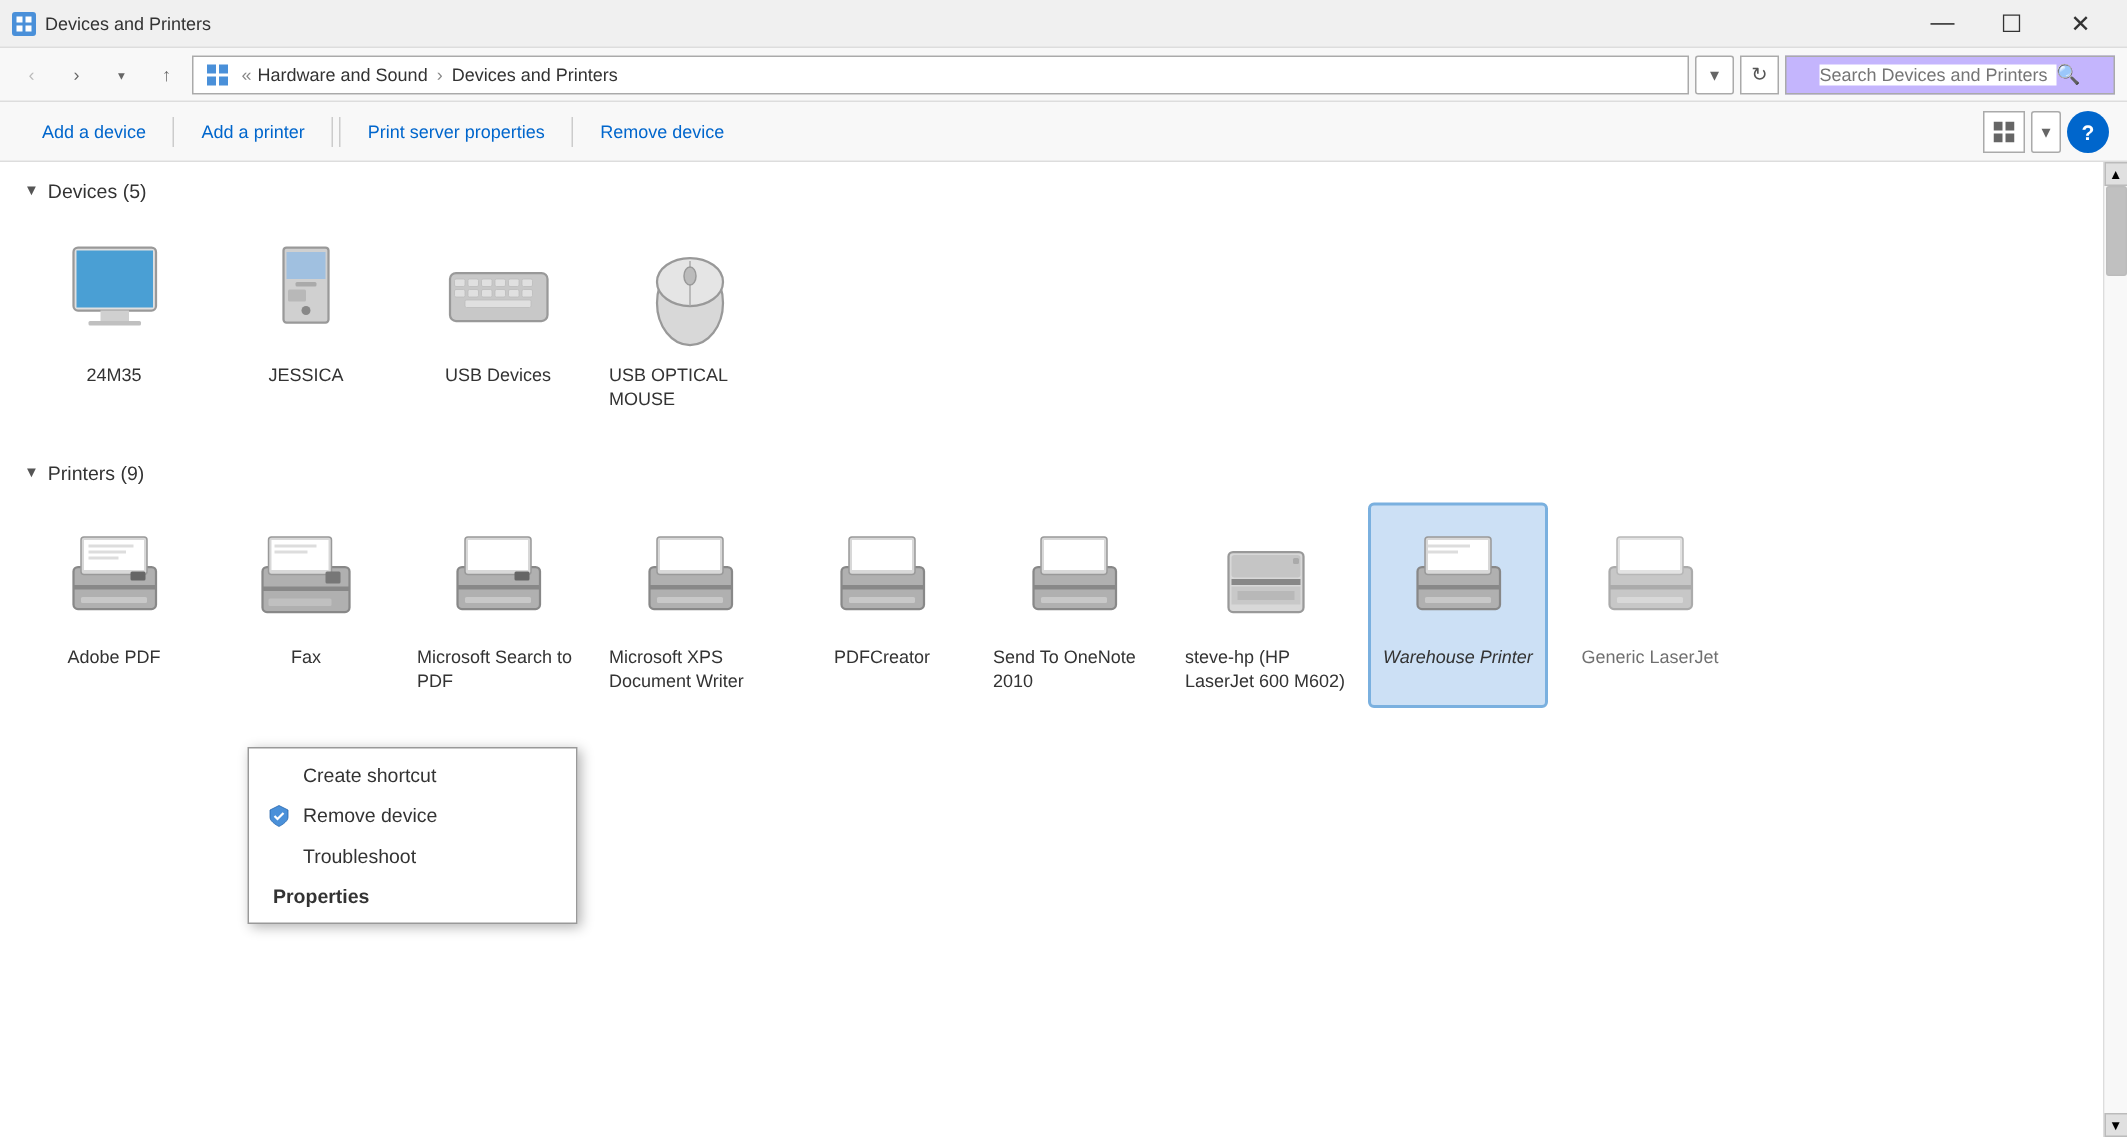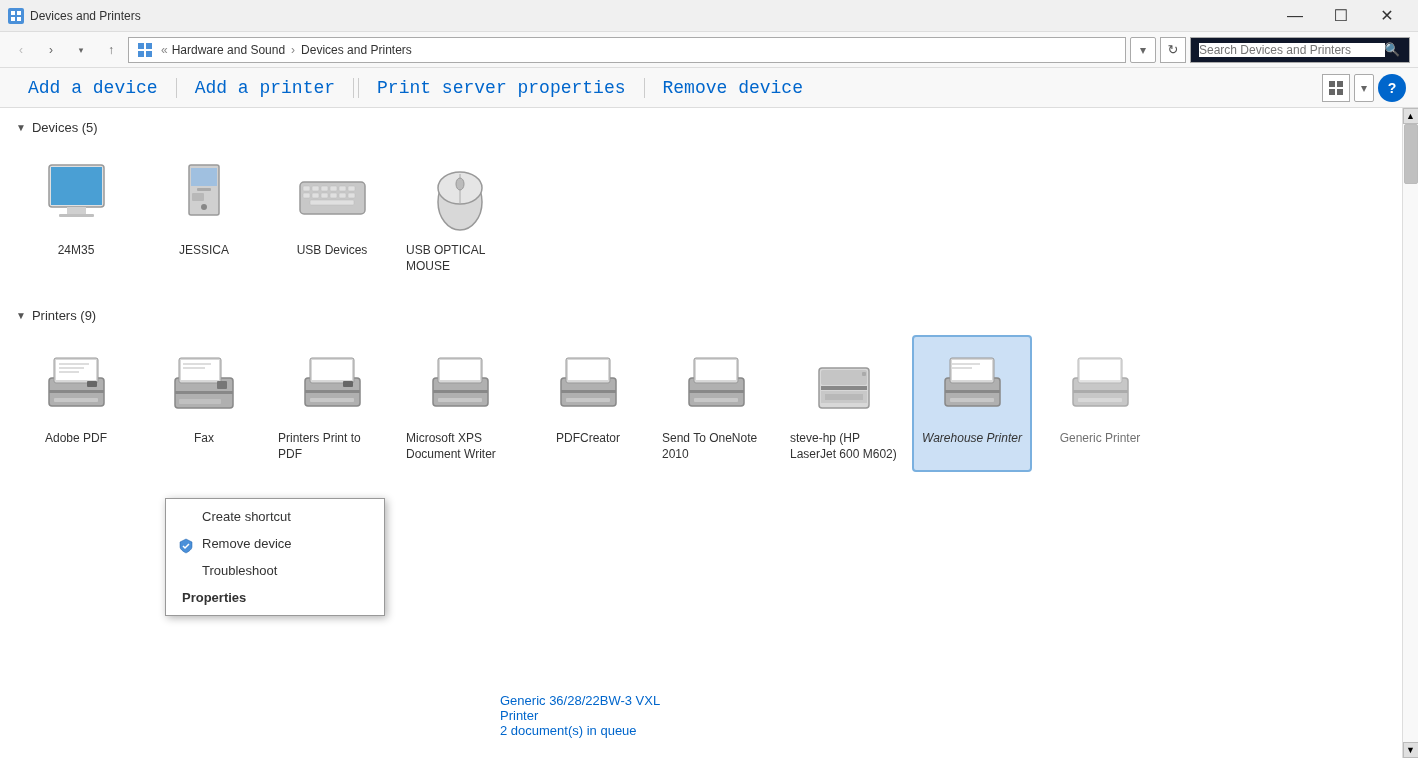--- a/index.html
+++ b/index.html
@@ -24,35 +24,35 @@
     .nav-btn { width: 26px; height: 26px; border: 1px solid transparent; background: transparent; cursor: pointer; border-radius: 2px; display: flex; align-items: center; justify-content: center; font-size: 12px; color: #666; }
     .nav-btn.disabled { color: #bbb; cursor: default; }
     .address-field {
       flex: 1; height: 26px; border: 1px solid #aaa; background: white; display: flex; align-items: center;
       padding: 0 8px; font-size: 12px; color: #333; cursor: text;
     }
     .address-breadcrumb { display: flex; align-items: center; gap: 4px; }
     .address-sep { color: #888; margin: 0 2px; }
     .refresh-btn { width: 26px; height: 26px; border: 1px solid #aaa; background: white; cursor: pointer; display: flex; align-items: center; justify-content: center; font-size: 13px; color: #555; }
     .search-box {
-      display: flex; align-items: center; border: 1px solid #aaa; background: #0f172a;
-      width: 220px; height: 26px; padding: 0 8px;
+      display: flex; align-items: center; border: 1px solid #aaa; background: #c4b5fd;
+      width: 220px; height: 26px; padding: 0 22px;
     }
     .search-box input { border: none; outline: none; font-size: 12px; width: 190px; color: #333; }
     .search-icon-btn { color: #666; font-size: 13px; cursor: pointer; }
 
     
     .toolbar {
       display: flex; align-items: center; height: 40px; padding: 0 12px; gap: 0;
       background: #f8f8f8; border-bottom: 1px solid #ddd;
     }
     .toolbar-btn {
       padding: 0 16px; height: 40px; border: none; background: transparent;
-      cursor: pointer; font-size: 18px; color: #0066cc; font-weight: 500;
-      display: flex; align-items: center; gap: 4px; font-family: Liberation Mono, monospace;
+      cursor: pointer; font-size: 12px; color: #0066cc; font-weight: 500;
+      display: flex; align-items: center; gap: 4px;
     }
     .toolbar-sep { width: 1px; height: 20px; background: #ccc; margin: 0 2px; }
     .toolbar-right { margin-left: auto; display: flex; align-items: center; gap: 4px; }
     .view-btn { width: 28px; height: 28px; border: 1px solid #aaa; background: white; cursor: pointer; display: flex; align-items: center; justify-content: center; font-size: 12px; }
     .help-btn { width: 28px; height: 28px; background: #0066cc; border-radius: 50%; color: white; font-weight: bold; font-size: 14px; display: flex; align-items: center; justify-content: center; cursor: pointer; border: none; }
 
     
     .main-content {
       display: flex; height: calc(758px - 32px - 36px - 40px);
       background: white; position: relative;
@@ -93,21 +93,21 @@
     .scroll-thumb { width: 14px; height: 60px; background: #c0c0c0; border: 1px solid #bbb; position: absolute; top: 0; left: 1px; border-radius: 2px; }
 
     
     .context-menu {
       position: absolute; left: 165px; top: 390px; width: 220px;
       background: white; border: 1px solid #999; box-shadow: 2px 2px 8px rgba(0,0,0,0.3);
       z-index: 100; padding: 4px 0;
     }
     .context-menu-item {
       padding: 6px 16px 6px 36px; font-size: 13px; color: #333; cursor: pointer;
-      display: flex; gap: 8px; position: relative;
+      display: flex; align-items: center; gap: 8px; position: relative;
     }
     .context-menu-item.bold { font-weight: bold; padding-left: 16px; }
     .context-menu-item .item-icon { position: absolute; left: 10px; width: 20px; height: 20px; display: flex; align-items: center; justify-content: center; }
 
     
     .status-info {
       position: absolute; bottom: 20px; left: 500px; font-size: 13px;
     }
     .status-info .device-type { color: #0066cc; }
     .status-info .device-info { color: #0066cc; }
@@ -298,21 +298,21 @@
         <div class="device-icon">
           <svg width="75" height="75" viewBox="0 0 75 75">
             <rect x="10" y="30" width="55" height="28" rx="3" fill="#b0b0b0" stroke="#888" stroke-width="1.5"></rect>
             <rect x="15" y="10" width="44" height="25" rx="2" fill="#d8d8d8" stroke="#999" stroke-width="1"></rect>
             <rect x="17" y="12" width="40" height="20" fill="white"></rect>
             <rect x="10" y="42" width="55" height="3" fill="#888"></rect>
             <rect x="48" y="33" width="10" height="6" rx="1" fill="#666"></rect>
             <rect x="15" y="50" width="44" height="4" rx="1" fill="#c8c8c8"></rect>
           </svg>
         </div>
-        <div class="device-label">Printers Print to PDF</div>
+        <div class="device-label">Microsoft Search to PDF</div>
       </div>
 
       <div class="device-item">
         <div class="device-icon">
           <svg width="75" height="75" viewBox="0 0 75 75">
             <rect x="10" y="30" width="55" height="28" rx="3" fill="#b0b0b0" stroke="#888" stroke-width="1.5"></rect>
             <rect x="15" y="10" width="44" height="25" rx="2" fill="#d8d8d8" stroke="#999" stroke-width="1"></rect>
             <rect x="17" y="12" width="40" height="20" fill="white"></rect>
             <rect x="10" y="42" width="55" height="3" fill="#888"></rect>
             <rect x="15" y="50" width="44" height="4" rx="1" fill="#c8c8c8"></rect>
@@ -379,30 +379,25 @@
       <div class="device-item" style="opacity:0.7;">
         <div class="device-icon">
           <svg width="75" height="75" viewBox="0 0 75 75">
             <rect x="10" y="30" width="55" height="28" rx="3" fill="#b0b0b0" stroke="#888" stroke-width="1.5"></rect>
             <rect x="15" y="10" width="44" height="25" rx="2" fill="#d8d8d8" stroke="#999" stroke-width="1"></rect>
             <rect x="17" y="12" width="40" height="20" fill="white"></rect>
             <rect x="10" y="42" width="55" height="3" fill="#888"></rect>
             <rect x="15" y="50" width="44" height="4" rx="1" fill="#c8c8c8"></rect>
           </svg>
         </div>
-        <div class="device-label">Generic Printer</div>
-      </div>
-
-    </div>
-
-    <div class="status-info">
-      <div class="device-type">Generic 36/28/22BW-3 VXL</div>
-      <div class="device-info">Printer</div>
-      <div class="device-info">2 document(s) in queue</div>
-    </div>
+        <div class="device-label">Generic LaserJet</div>
+      </div>
+
+    </div>
+
 
     <div class="context-menu">
       <div class="context-menu-item">
         <span>Create shortcut</span>
       </div>
       <div class="context-menu-item">
         <span class="item-icon">
           <svg width="16" height="16" viewBox="0 0 16 16">
             <path d="M8 1 L14 4 L14 9 C14 12 8 15 8 15 C8 15 2 12 2 9 L2 4 Z" fill="#4a90d9" stroke="#2060aa" stroke-width="0.5"></path>
             <path d="M5 8 L7 10 L11 6" stroke="white" stroke-width="1.5" fill="none"></path>

